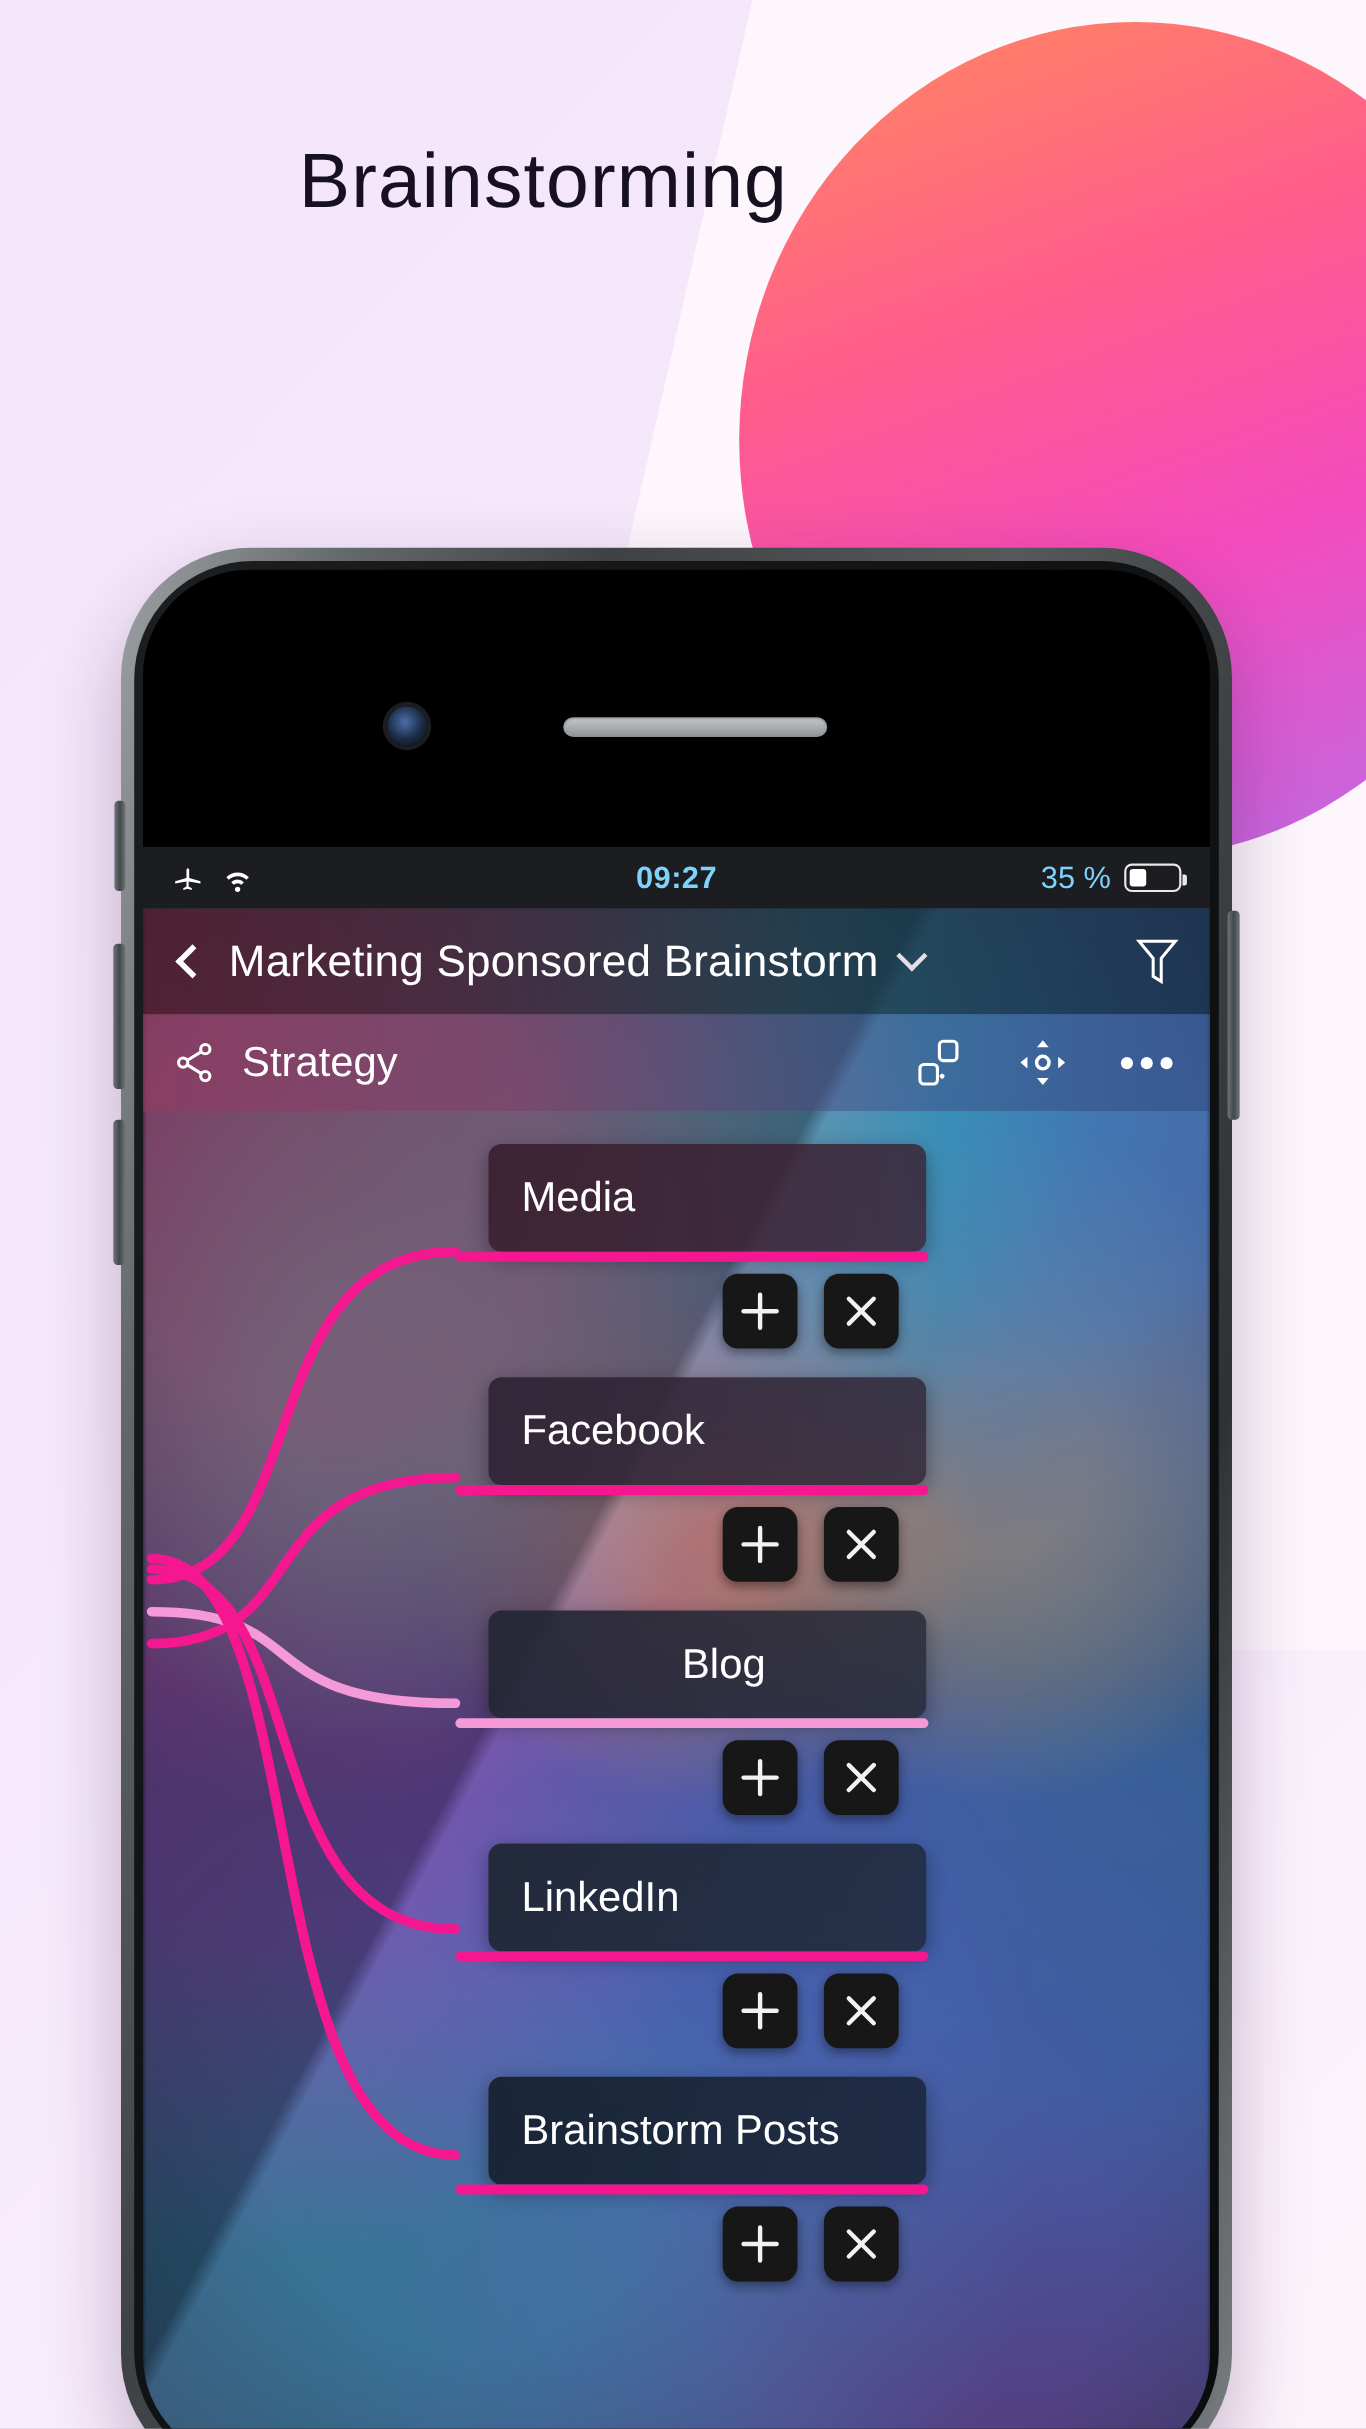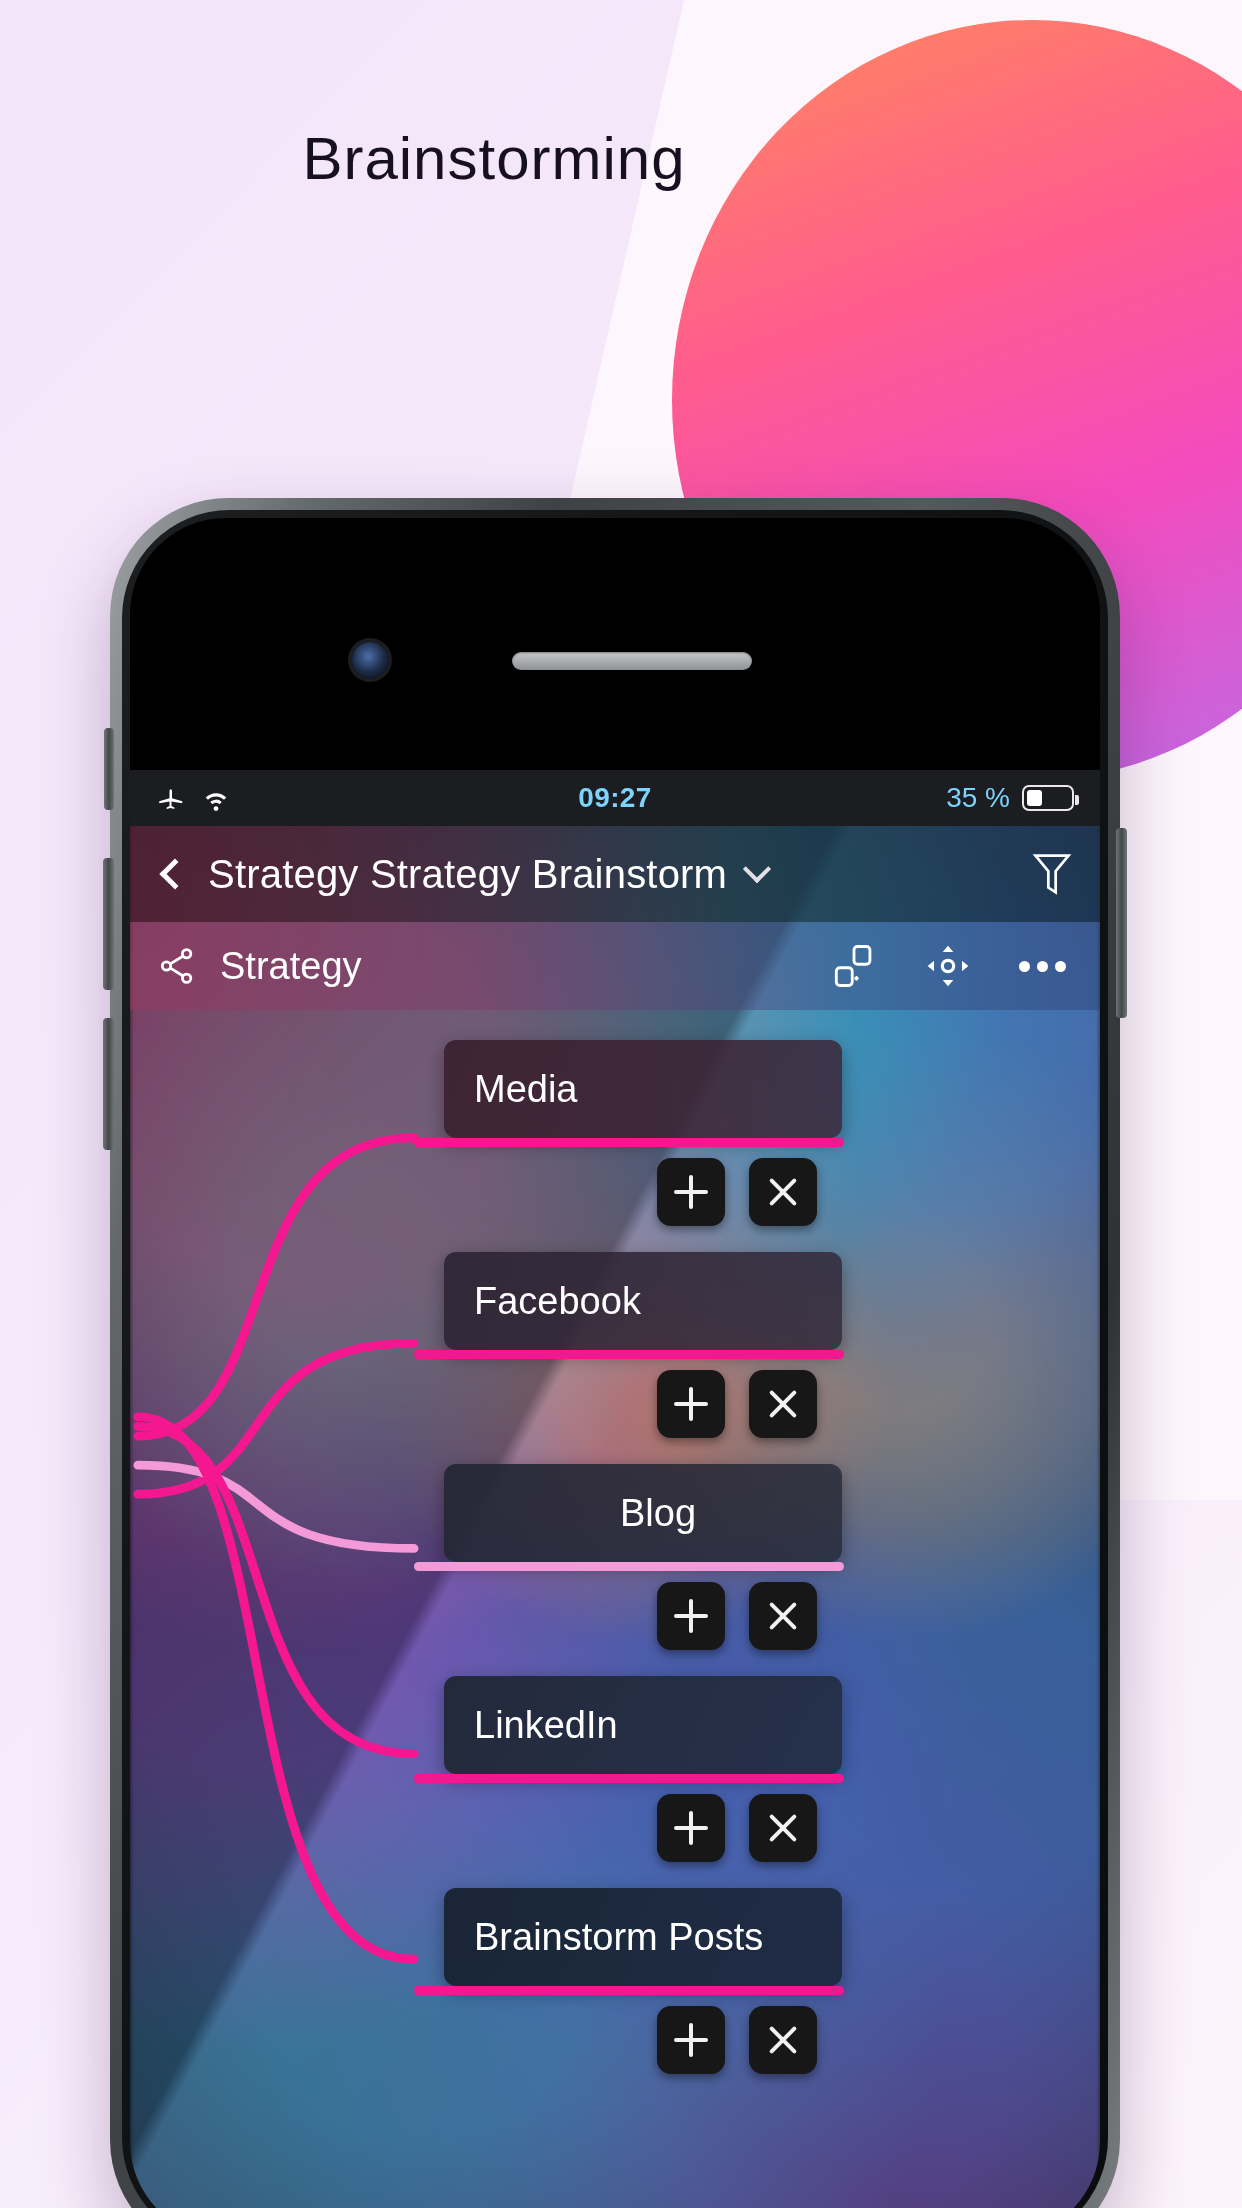--- a/index.html
+++ b/index.html
@@ -26,21 +26,21 @@
     right:-150px; top:20px;
     width:720px; height:760px;
     border-radius:50%;
     background:linear-gradient(160deg,#ff8a5c 0%, #ff5c8d 35%, #f44bbd 62%, #b96ee8 100%);
   }
 
   
   #promo-title {
     position:absolute; top:124px; left:0; width:988px;
     text-align:center;
-    font-size:60px;
+    font-size:70px;
     font-weight:400;
     letter-spacing:1px;
     color:#171021;
   }
 
   
   #phone {
     position:absolute;
     left:110px; top:498px;
     width:1010px; height:1760px;
@@ -235,21 +235,21 @@
         <div class="sb-right">
           <span>35 %</span>
           <span class="batt">
             <span class="batt-fill" style="width: 35%;"></span>
           </span>
         </div>
       </div>
 
       <div id="nav-bar">
         <span class="chev-back"></span>
-        <span id="nav-title">Strategy Strategy Brainstorm</span>
+        <span id="nav-title">Marketing Sponsored Brainstorm</span>
         <span class="chev-down"></span>
         <span class="nav-spacer"></span>
         <svg width="44" height="52" viewBox="0 0 24 28">
           <path fill="none" stroke="#fff" stroke-width="1.5" d="M3 4h18l-7 8.5V24l-4-2.6V12.5z"></path>
         </svg>
       </div>
 
       <div id="toolbar">
         <svg width="42" height="42" viewBox="0 0 24 24">
           <circle cx="17.5" cy="5" r="2.4" fill="none" stroke="#fff" stroke-width="1.6"></circle>

